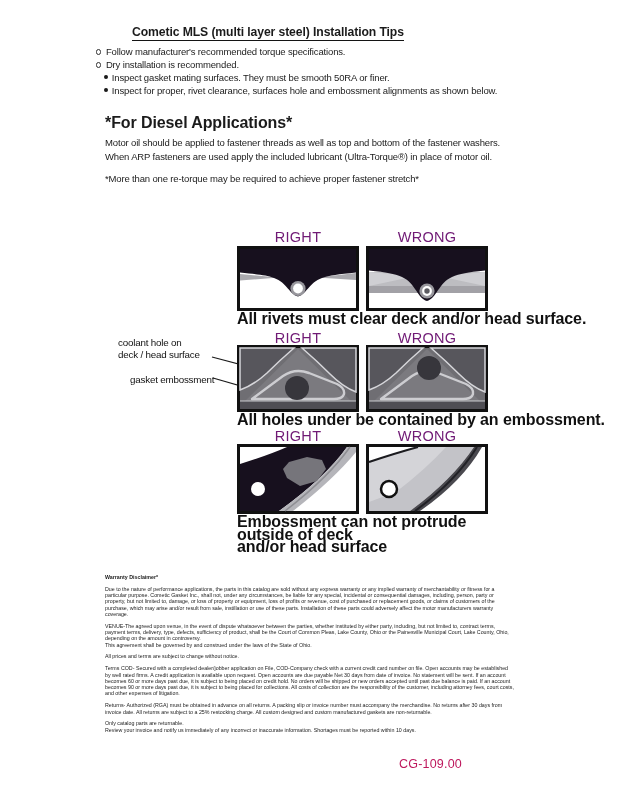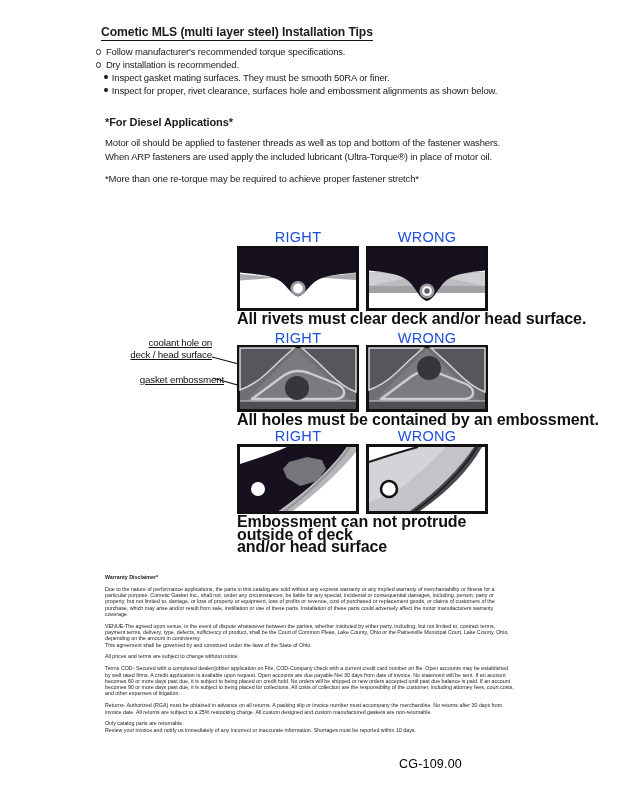--- a/index.html
+++ b/index.html
@@ -5,40 +5,40 @@
   html,body{margin:0;padding:0;background:#e9e9e9;}
   .page{
     position:relative; width:618px; height:800px; background:#ffffff;
     font-family:"Liberation Sans","DejaVu Sans",sans-serif; color:#1b1b1b;
     overflow:hidden; margin:0 auto;
   }
   .abs{position:absolute;}
 
   
   .title{
-    left:101px; top:25px; font-size:12.2px; font-weight:bold; letter-spacing:-0.1px;
+    left:132px; top:25px; font-size:12.2px; font-weight:bold; letter-spacing:-0.1px;
     border-bottom:1.6px solid #141414; padding-bottom:1px;text-align:right;
   }
 
   
   .bullets{left:96px; top:45px; font-size:9.5px; letter-spacing:-0.15px; line-height:13px; width:440px;}
   .brow{display:flex; align-items:flex-start;}
   .brow.sub{margin-left:8px;}
   .o-marker{flex:0 0 auto; width:3.4px; height:3.4px; border:1px solid #333; border-radius:50%; margin:4.2px 4.5px 0 0;}
   .dot-marker{flex:0 0 auto; width:3.8px; height:3.8px; background:#1b1b1b; border-radius:50%; margin:4.2px 4px 0 0;}
 
   
   .diesel{left:105px; top:116px; width:420px; font-size:9.5px; letter-spacing:-0.15px; line-height:13.3px;}
-  .diesel h2{font-size:11px; font-weight:bold; margin:0 0 7px 0; letter-spacing:-0.1px;}
+  .diesel h2{font-size:16px; font-weight:bold; margin:0 0 7px 0; letter-spacing:-0.1px;}
   .diesel p{margin:0 0 9px 0;}
 
   
-  .rw{width:122px; text-align:center; font-size:14.5px; letter-spacing:0.3px; color:#1d4ed8;}
+  .rw{width:122px; text-align:center; font-size:14.5px; letter-spacing:0.3px; color:#701a75;}
   .cap{font-size:16px; font-weight:bold; letter-spacing:-0.1px; color:#111; line-height:12.5px;}
-  .ann{width:94px; text-align:right; font-size:9.8px; letter-spacing:-0.2px; line-height:11.5px; color:#111;text-decoration:underline;}
+  .ann{width:94px; font-size:9.8px; letter-spacing:-0.2px; line-height:11.5px; color:#111;}
 
   .r1{left:237px; top:229px;} .w1{left:366px; top:229px;}
   .s1r{left:237px; top:246px;} .s1w{left:366px; top:246px;}
   .c1{left:237px; top:313px;}
 
   .r2{left:237px; top:330px;} .w2{left:366px; top:330px;}
   .s2r{left:237px; top:345px;} .s2w{left:366px; top:345px;}
   .c2{left:237px; top:414px;}
   .ann1{left:118px; top:337px;} .ann2{left:130px; top:374px;}
   .annlines{left:210px; top:350px;}
@@ -46,21 +46,21 @@
   .r3{left:237px; top:428px;} .w3{left:366px; top:428px;}
   .s3r{left:237px; top:444px;} .s3w{left:366px; top:444px;}
   .c3{left:237px; top:516px; width:230px;}
 
   
   .fine{left:105px; top:574px; width:410px; font-size:5.3px; line-height:6.3px; color:#222;}
   .fine .fp-head{font-weight:bold; margin:0 0 5.5px 0;}
   .fine p{margin:0 0 5.5px 0;}
   .fine p.tight{margin:0;}
 
-  .pagenum{left:399px; top:757px; font-size:12.5px; letter-spacing:0.2px; color:#000000;}
+  .pagenum{left:399px; top:757px; font-size:12.5px; letter-spacing:0.2px; color:#be185d;}
 </style>
 </head>
 <body>
 
 <div class="page">
 
   <div class="abs title">Cometic MLS (multi layer steel) Installation Tips</div>
 
   <div class="abs bullets">
     <div class="brow">
@@ -142,21 +142,21 @@
     <rect x="1.5" y="1.5" width="119" height="64" stroke="#111" stroke-width="3" fill="#6f6e73"></rect>
     <path d="M61,4 L6,58 L116,58 Z" fill="#7b7a7f"></path>
     <path d="M3,3 L57,3 Q42,16 30,28 Q17,40 3,45 Z" stroke="#d6d6da" stroke-width="1.5" fill="#57565c"></path>
     <path d="M119,3 L65,3 Q80,16 93,29 Q106,42 119,47 Z" stroke="#d6d6da" stroke-width="1.5" fill="#57565c"></path>
     <rect x="3" y="56" width="116" height="8" fill="#4f4e54"></rect>
     <line x1="3" y1="56" x2="119" y2="56" stroke="#c9c9cd" stroke-width="1.2"></line>
     <path d="M15,54 L46,31 Q58,23 72,28 L100,39 Q108,43 107,49 L106,51 Q104,54 97,54 Z" fill="none" stroke-width="2.4" stroke-linejoin="round" stroke="#cdcdd1"></path>
     <circle cx="63" cy="23" r="12" fill="#37363c"></circle>
   </svg>
 
-  <div class="abs cap c2">All holes must be contained by an embossment.</div>
+  <div class="abs cap c2">All holes under be contained by an embossment.</div>
 
   <div class="abs rw r3">RIGHT</div>
   <div class="abs rw w3">WRONG</div>
 
   <svg class="abs s3r" width="122" height="70" viewBox="0 0 122 70">
     <rect x="1.5" y="1.5" width="119" height="67" fill="#ffffff" stroke="#111" stroke-width="3"></rect>
     <path d="M3,20 Q32,11 50,3 L110,3 Q88,34 42,67 L3,67 Z" fill="#17101e"></path>
     <path d="M110,3 Q88,34 42,67 L56,67 Q96,36 119,8 L119,3 Z" fill="#b5b5ba"></path>
     <path d="M113,3 Q92,33 48,67" stroke="#8f8f94" fill="none" stroke-width="1.5"></path>
     <path d="M52,18 L70,13 L85,16 L89,25 L80,37 L63,42 L50,34 L46,25 Z" fill="#76757b"></path>

